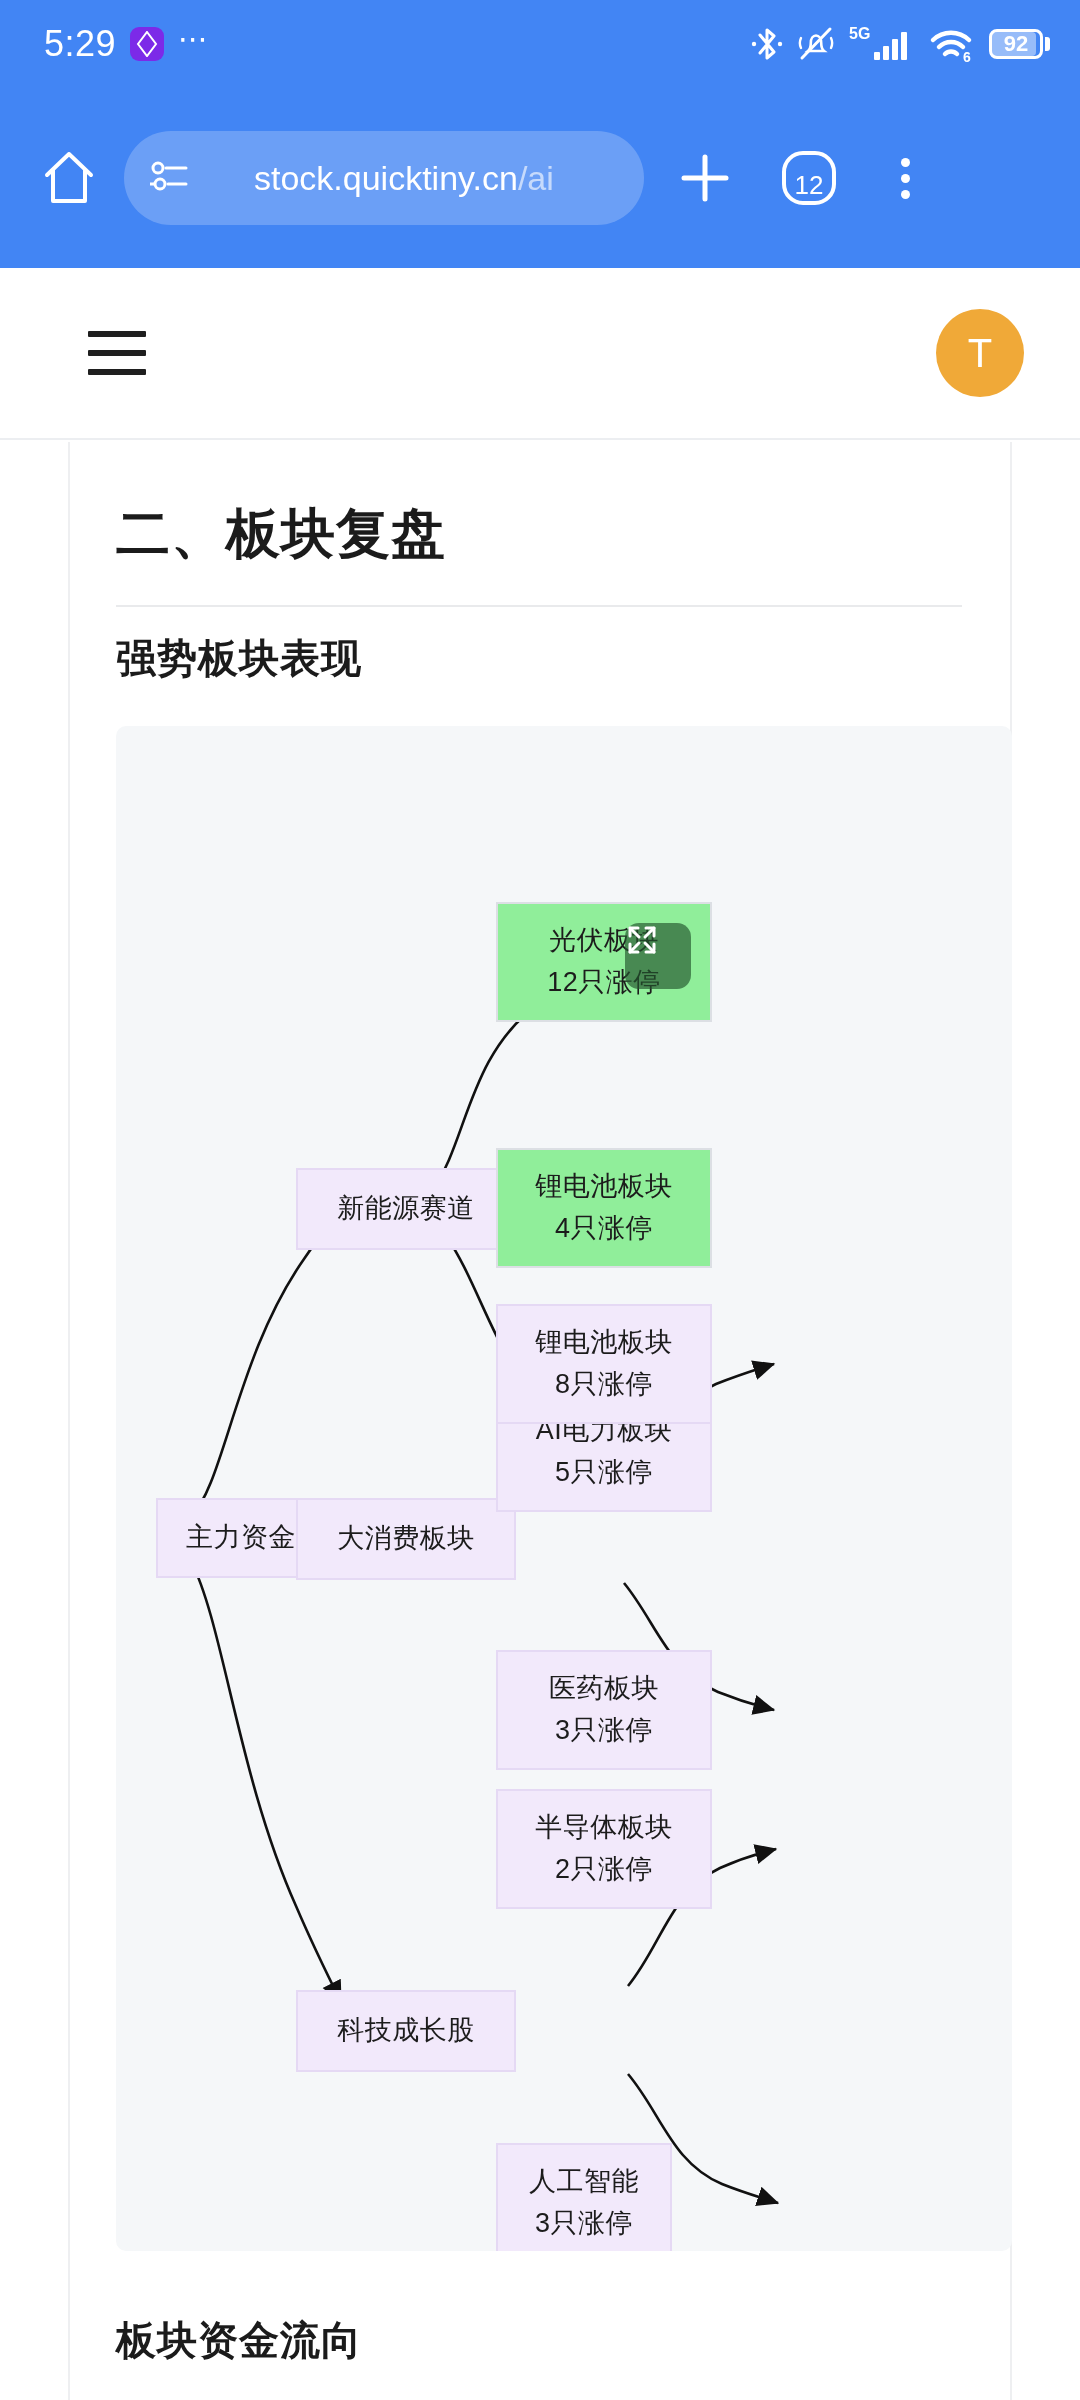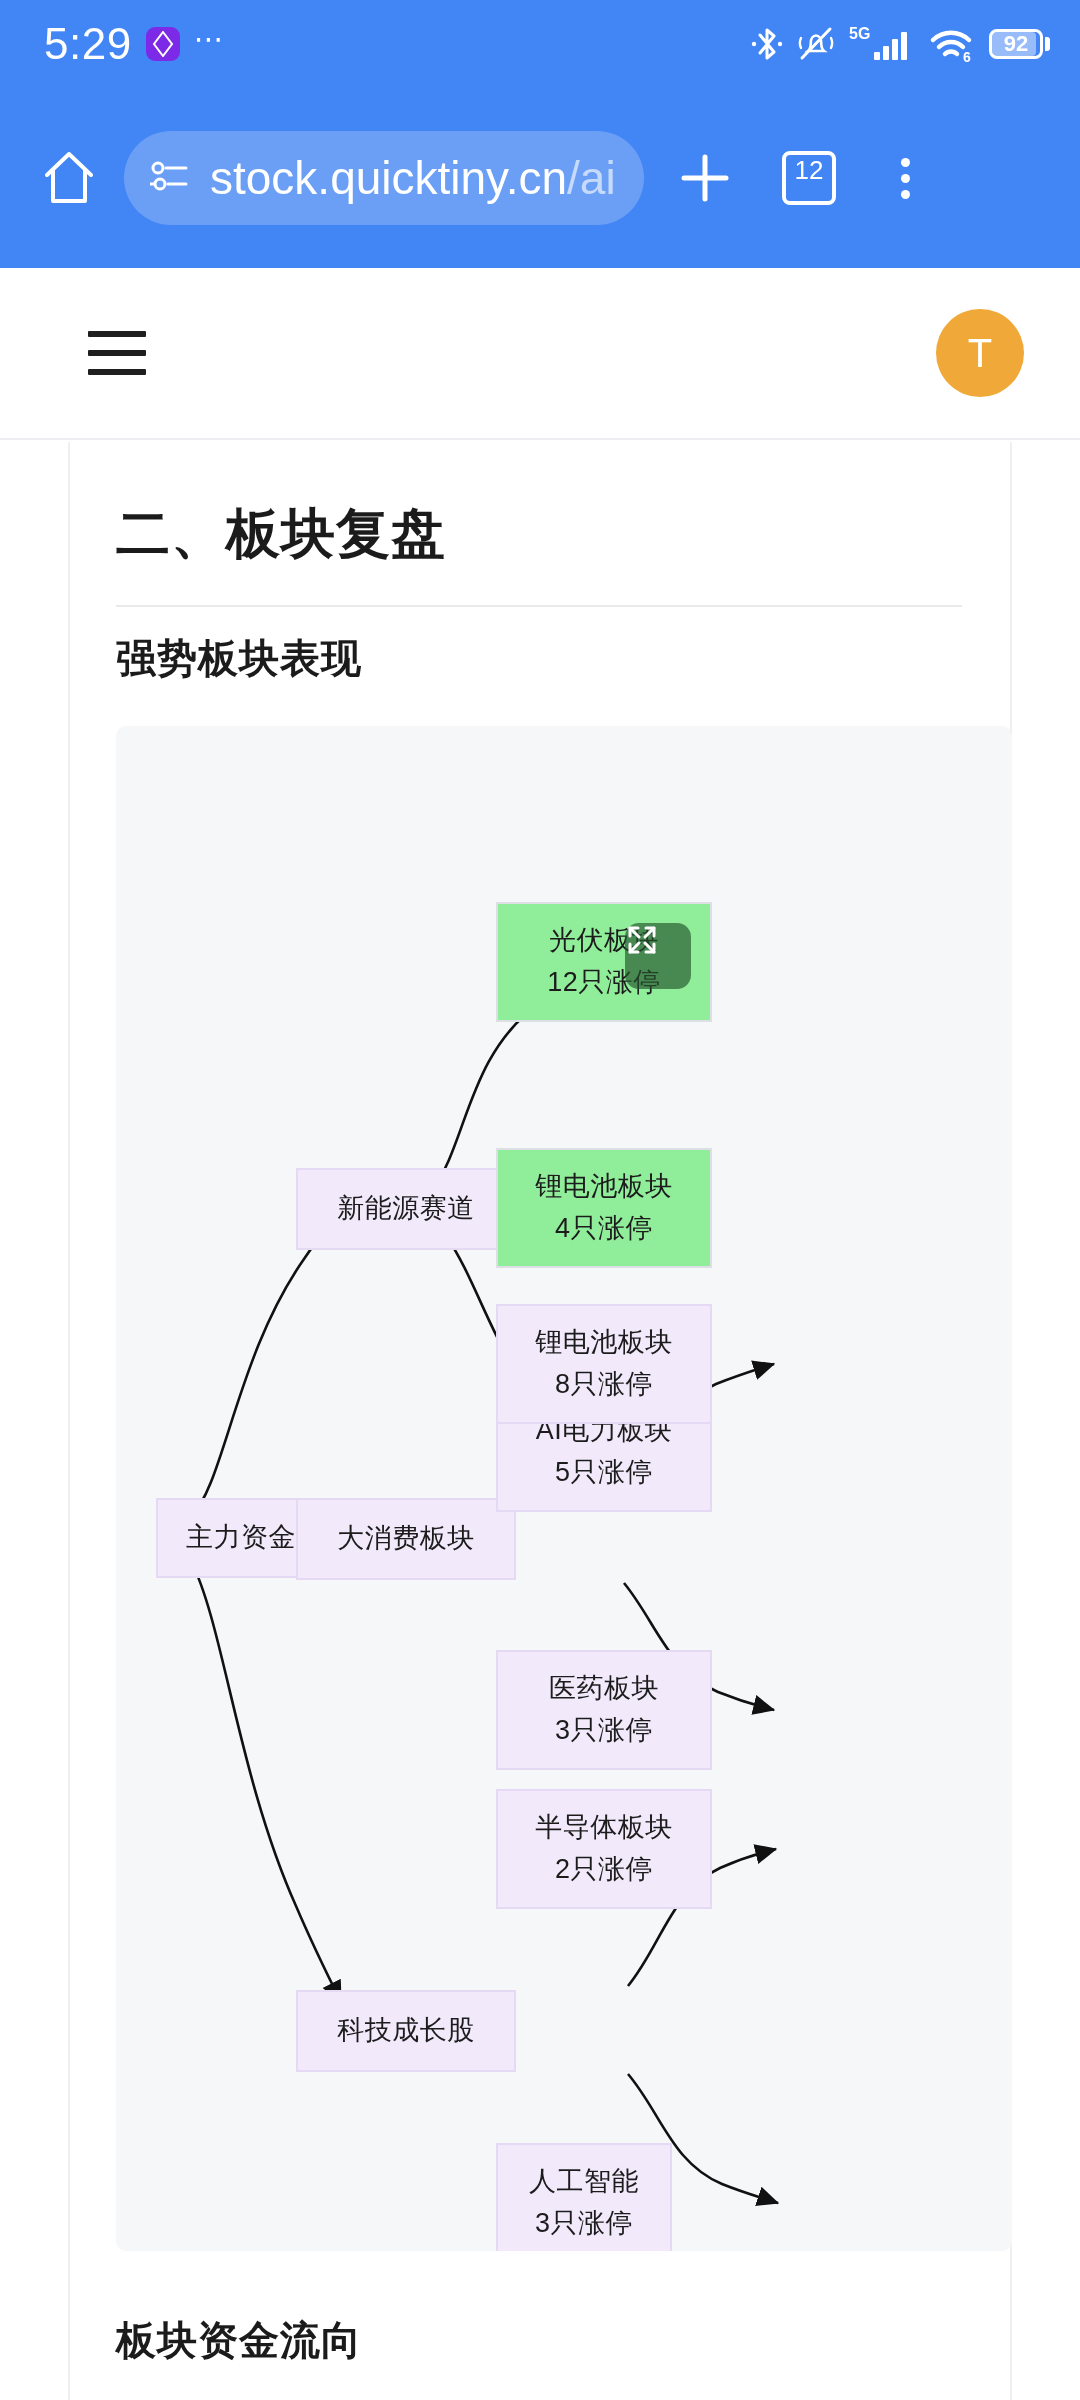--- a/index.html
+++ b/index.html
@@ -19,21 +19,21 @@
     height: 88px;
     background: #4285f4;
     display: flex;
     align-items: center;
     justify-content: space-between;
     padding: 0 30px 0 44px;
   }
   .sb-left { display: flex; align-items: center; gap: 14px; }
   .sb-time {
     color: #ffffff;
-    font-size: 44px;
+    font-size: 36px;
     letter-spacing: 0.5px;
   }
   .sb-appicon {
     width: 34px; height: 34px;
     border-radius: 9px;
     background: #7c2ae8;
     display: flex; align-items: center; justify-content: center;
   }
   .sb-appicon svg { display: block; }
   .sb-dots {
@@ -95,35 +95,36 @@
     height: 94px;
     background: rgba(255,255,255,0.22);
     border-radius: 47px;
     display: flex;
     align-items: center;
     padding: 0 26px;
     gap: 18px;
   }
   .url-text {
     color: #ffffff;
-    font-size: 46px;
+    font-size: 34px;
     white-space: nowrap;
     overflow: hidden;
+    margin-left: 44px;
   }
   .url-text .dim { color: rgba(255,255,255,0.62); }
   .bb-plus { width: 86px; display: flex; justify-content: center; align-items: center; }
   .bb-tabs {
     width: 86px; display: flex; justify-content: center; align-items: center;
     position: relative;
   }
   .tabs-box {
     width: 54px; height: 54px;
     border: 4px solid #ffffff;
-    border-radius: 8px;
-    display: flex; align-items: flex-start; justify-content: center;
+    border-radius: 21px;
+    display: flex; align-items: flex-end; justify-content: center;
   }
   .tabs-count { color: #ffffff; font-size: 26px; font-weight: 500; }
   .bb-menu { width: 70px; display: flex; justify-content: center; align-items: center; }
   .kebab { display: flex; flex-direction: column; gap: 7px; }
   .kebab i { width: 9px; height: 9px; background: #fff; border-radius: 50%; display: block; }
 
   
   .appheader {
     position: absolute;
     top: 268px; left: 0;

